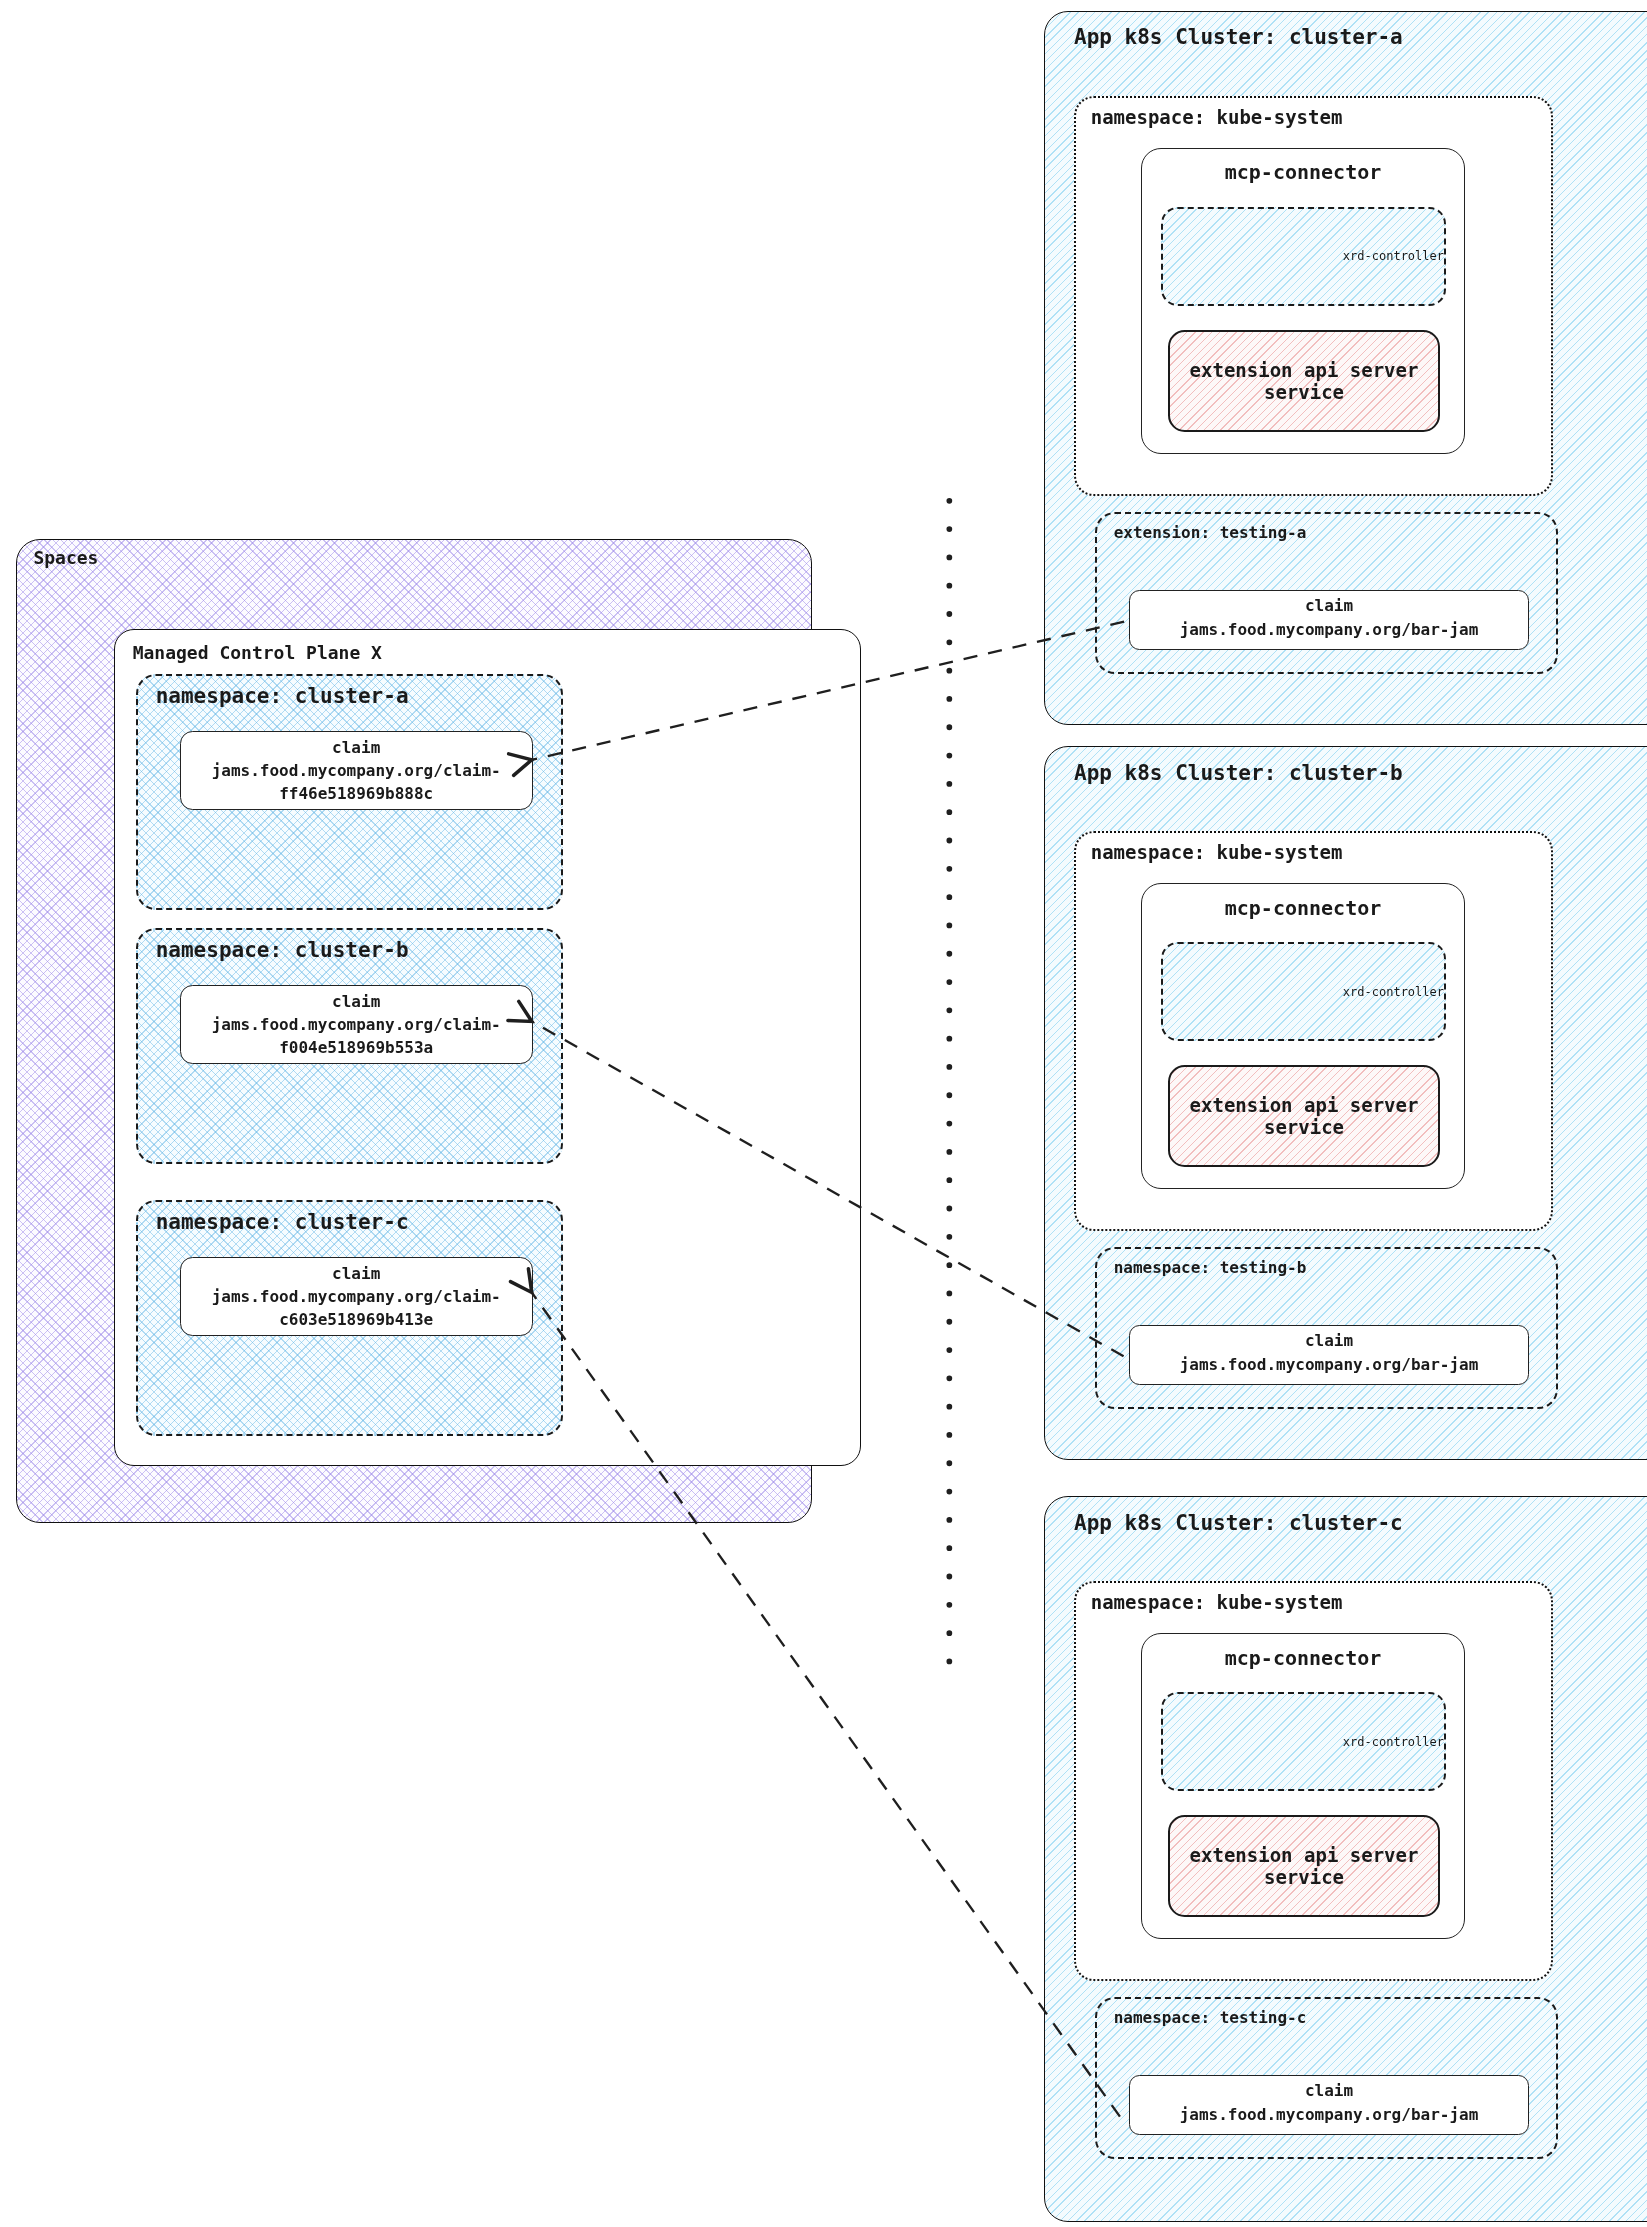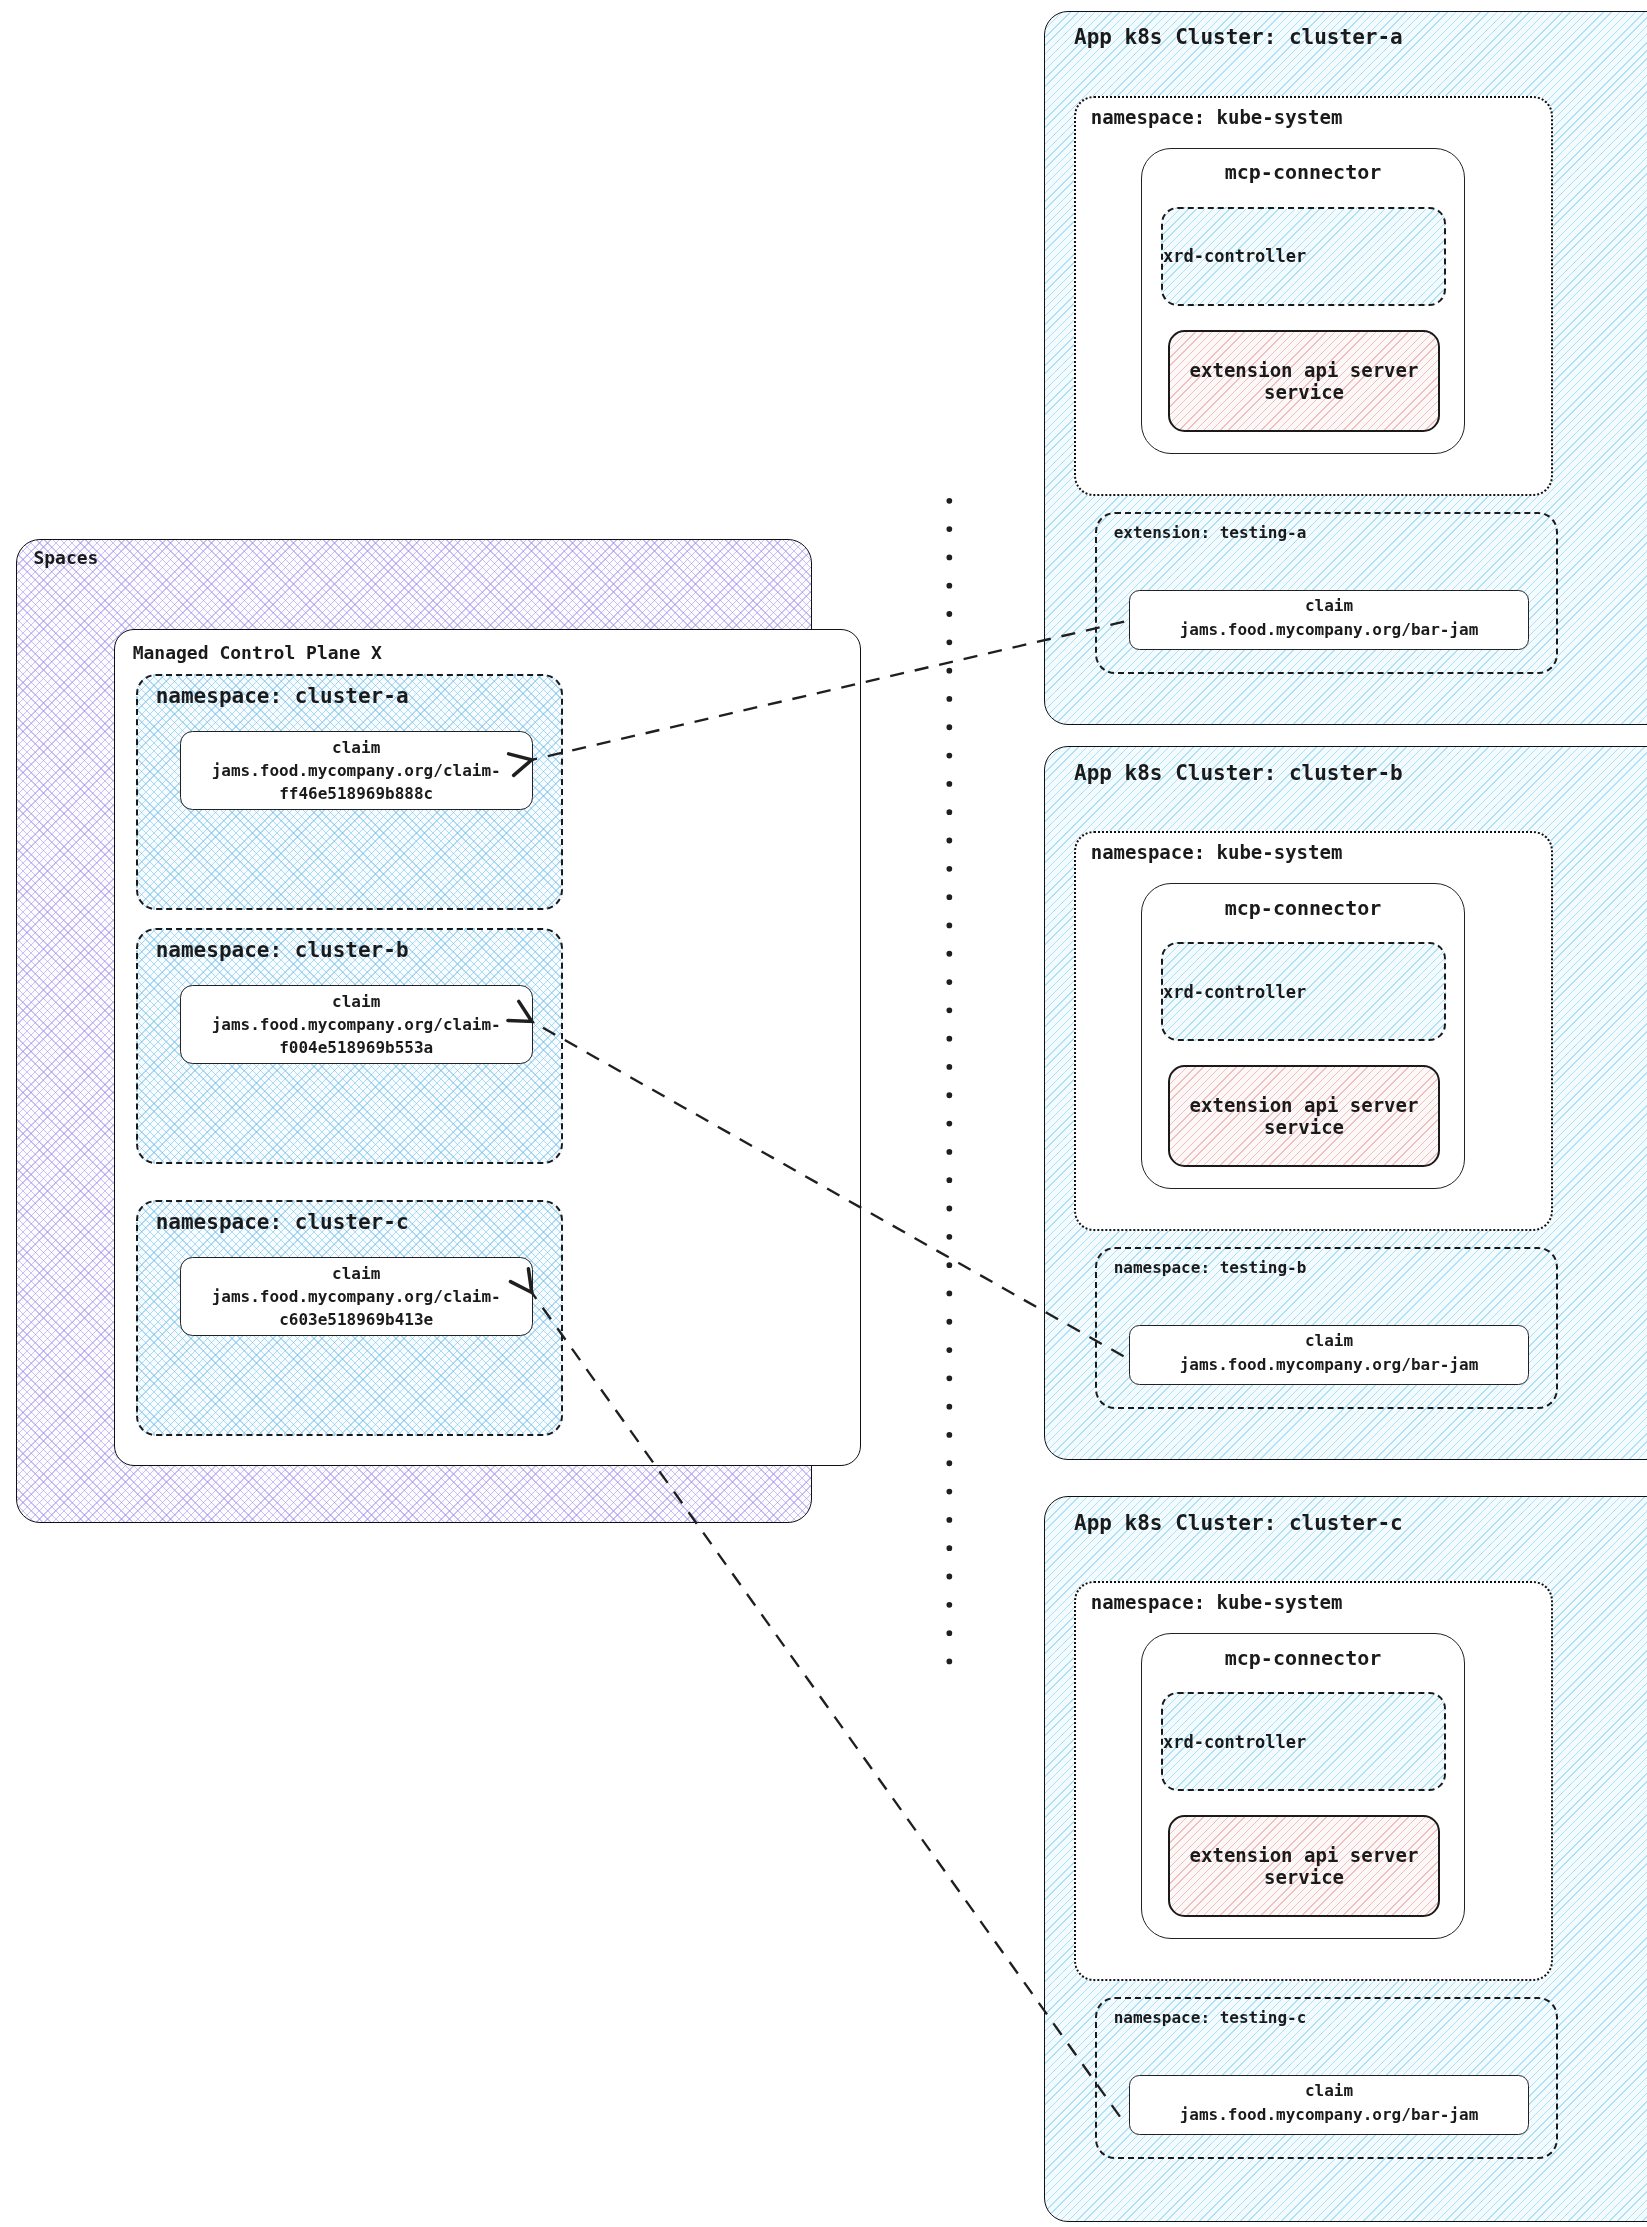--- a/index.html
+++ b/index.html
@@ -45,25 +45,25 @@
     border-radius:12.6px;text-align:center;padding-top:4.2px;font-size:16px;line-height:23px;font-weight:600;
   }
   
   .cluster{left:1044px;width:646px;border:1.6px solid #111;border-radius:24px;}
   .cluster-a{top:10.5px;height:714px;}
   .cluster-b{top:746px;height:714px;}
   .cluster-c{top:1496px;height:726px;}
   .cluster-title{left:29px;top:13.6px;font-size:21px;font-weight:700;}
   .kube{left:29px;top:84px;width:479px;height:400px;background:#fff;border:2.1px dotted #111;border-radius:20px;}
   .kube-label{left:14.7px;top:8.4px;font-size:19px;font-weight:600;}
-  .mcpc{left:65px;top:50px;width:324px;height:306px;background:#fff;border:1.6px solid #222;border-radius:30px;}
+  .mcpc{left:65px;top:50px;width:324px;height:306px;background:#fff;border:1.6px solid #222;border-radius:20px;}
   .mcpc-title{left:0;top:11.5px;width:100%;text-align:center;font-size:20px;font-weight:700;}
   .xrd{
     left:19px;top:58px;width:285px;height:99px;border:2.1px dashed #1a1a1a;border-radius:16.7px;
-    display:flex;align-items:center;justify-content:flex-start;font-size:17px;font-weight:700;
+    display:flex;align-items:center;justify-content:flex-end;font-size:12px;font-weight:400;
   }
   .ext{
     left:26px;top:181px;width:272px;height:102px;border:2.6px solid #1a1a1a;border-radius:16.7px;
     display:flex;align-items:center;justify-content:center;text-align:center;
     font-size:19px;line-height:22px;font-weight:600;
   }
   .testing{left:50px;top:500px;width:463px;height:162px;border:2.1px dashed #1a1a1a;border-radius:20px;}
   .testing-label{left:16.7px;top:9.4px;font-size:16px;font-weight:600;}
   .claim-r{
     left:32px;top:76px;width:400px;height:60px;background:#fff;border:1.6px solid #222;

